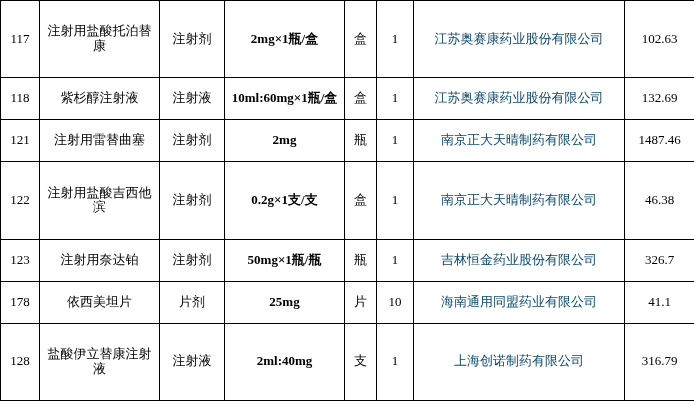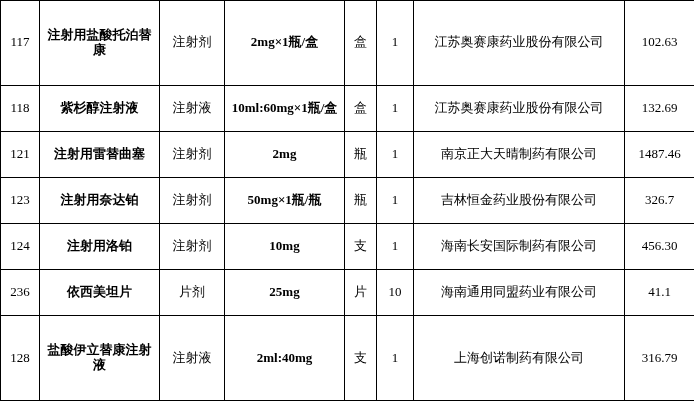--- a/index.html
+++ b/index.html
@@ -39,26 +39,26 @@
   col.c-no      { width: 39px; }
   col.c-name    { width: 120px; }
   col.c-form    { width: 65px; }
   col.c-spec    { width: 120px; }
   col.c-unit    { width: 32px; }
   col.c-qty     { width: 37px; }
   col.c-maker   { width: 211px; }
   col.c-price   { width: 70px; }
 
   td.no     { font-size: 14px; }
-  td.name   { font-weight: bold; font-size: 13px; margin-left: 16px; }
+  td.name   { font-weight: normal; font-size: 13px; margin-left: 16px; }
   td.form   { font-size: 13px; }
   td.spec   { font-size: 13px; font-weight: bold; }
   td.unit   { font-size: 13px; }
   td.qty    { font-size: 13px; }
-  td.maker  { font-size: 13.5px; color: #000000; white-space: nowrap; }
+  td.maker  { font-size: 13.5px; color: #0c4a6e; white-space: nowrap; }
   td.price  { font-size: 13.5px; text-align: right; padding-right: 6px; }
 </style>
 </head>
 <body>
 
 <div id="sheet">
   <table class="drug-table">
     <colgroup>
       <col class="c-no">
       <col class="c-name">
@@ -94,41 +94,41 @@
         <td class="no">121</td>
         <td class="name">注射用雷替曲塞</td>
         <td class="form">注射剂</td>
         <td class="spec">2mg</td>
         <td class="unit">瓶</td>
         <td class="qty">1</td>
         <td class="maker">南京正大天晴制药有限公司</td>
         <td class="price">1487.46</td>
       </tr>
       <tr>
+        <td class="no">122</td>
+        <td class="name">注射用盐酸吉西他滨</td>
+        <td class="form">注射剂</td>
+        <td class="spec">0.2g×1支/支</td>
+        <td class="unit">盒</td>
+        <td class="qty">1</td>
+        <td class="maker">南京正大天晴制药有限公司</td>
+        <td class="price">46.38</td>
+      </tr>
+      <tr>
         <td class="no">123</td>
         <td class="name">注射用奈达铂</td>
         <td class="form">注射剂</td>
         <td class="spec">50mg×1瓶/瓶</td>
         <td class="unit">瓶</td>
         <td class="qty">1</td>
         <td class="maker">吉林恒金药业股份有限公司</td>
         <td class="price">326.7</td>
       </tr>
       <tr>
-        <td class="no">124</td>
-        <td class="name">注射用洛铂</td>
-        <td class="form">注射剂</td>
-        <td class="spec">10mg</td>
-        <td class="unit">支</td>
-        <td class="qty">1</td>
-        <td class="maker">海南长安国际制药有限公司</td>
-        <td class="price">456.30</td>
-      </tr>
-      <tr>
-        <td class="no">236</td>
+        <td class="no">178</td>
         <td class="name">依西美坦片</td>
         <td class="form">片剂</td>
         <td class="spec">25mg</td>
         <td class="unit">片</td>
         <td class="qty">10</td>
         <td class="maker">海南通用同盟药业有限公司</td>
         <td class="price">41.1</td>
       </tr>
       <tr>
         <td class="no">128</td>

